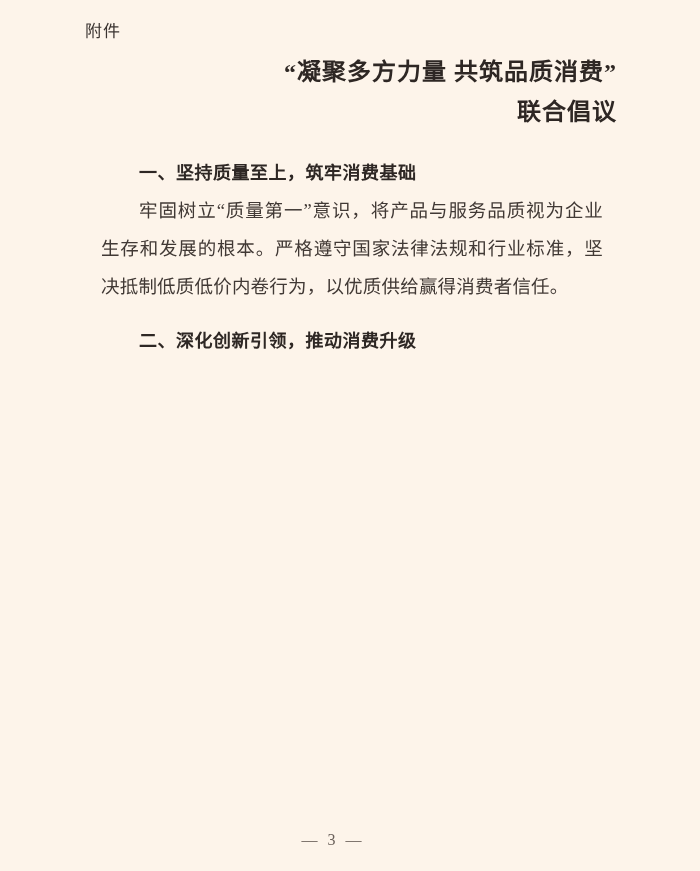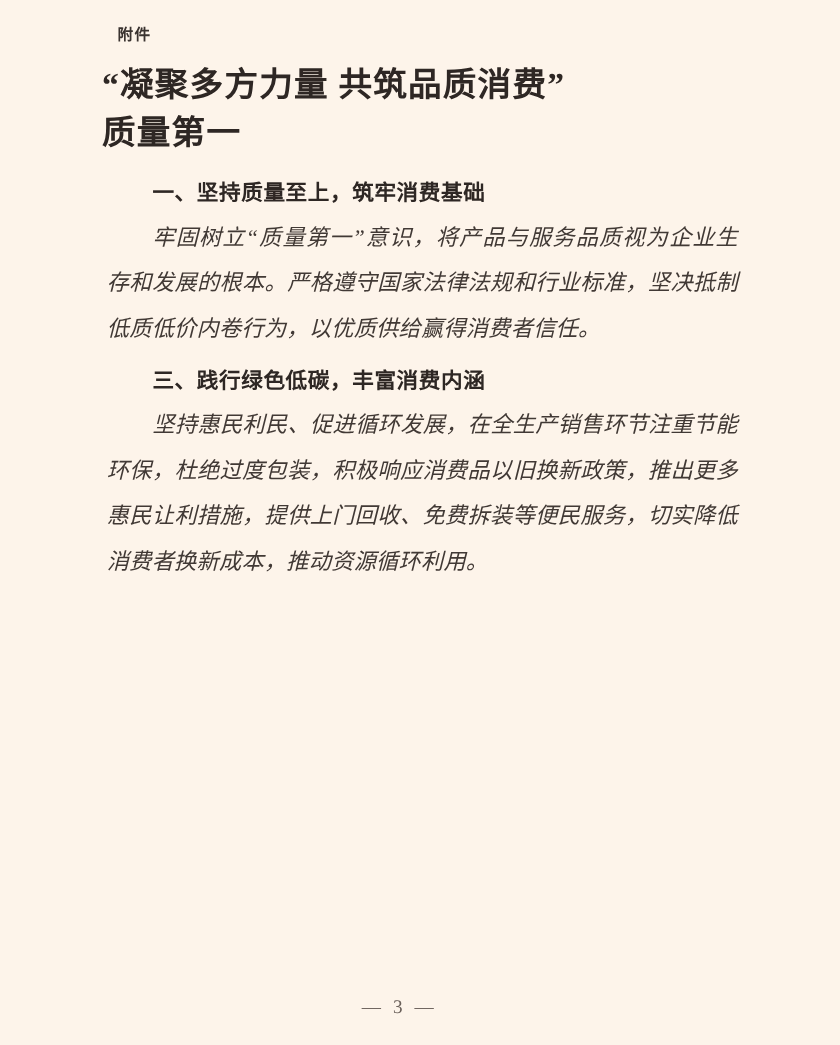--- a/index.html
+++ b/index.html
@@ -21,58 +21,57 @@
     position: relative;
     width: 700px;
     height: 871px;
     box-sizing: border-box;
     padding: 0;
   }
 
   
   .attach-label {
     position: absolute;
-    left: 98px;
+    left: 85px;
     top: 20px;
     font-family: "Liberation Sans", "DejaVu Sans", sans-serif;
-    font-size: 13px;
+    font-size: 17px;
     letter-spacing: 1px;
     color: #3a3330;
     line-height: 1.4;
-    font-weight: bold;
   }
 
   
   .doc-title {
     position: absolute;
     left: 85px;
     top: 52px;
     width: 532px;
-    text-align: left;
+    text-align: right;
     font-family: "Liberation Serif", "DejaVu Serif", serif;
     font-weight: bold;
-    font-size: 28px;
+    font-size: 24px;
     line-height: 40px;
     letter-spacing: 1px;
     color: #2e2724;
   }
   .doc-title .title-line-2 {
     display: block;
   }
 
   
   .body-col {
     position: absolute;
     left: 85px;
     top: 138px;
     width: 534px;
   }
 
   .section {
-    margin: 4px;
+    margin: 16px;
   }
 
   .section-heading {
     font-family: "Liberation Sans", "DejaVu Sans", sans-serif;
     font-weight: bold;
     font-size: 18px;
     line-height: 38px;
     letter-spacing: 0.5px;
     color: #2e2724;
     text-indent: 38px;
@@ -83,21 +82,20 @@
   .section-body {
     font-family: "Liberation Serif", "DejaVu Serif", serif;
     font-size: 18.5px;
     line-height: 38px;
     letter-spacing: 0.2px;
     color: #413935;
     text-indent: 38px;
     margin: 0;
     text-align: justify;
     text-justify: inter-character;
-    font-style: italic;
   }
 
   
   .page-number {
     position: absolute;
     left: 0;
     right: 0;
     bottom: 22px;
     text-align: center;
     padding-right: 34px;
@@ -109,37 +107,34 @@
 </style>
 </head>
 <body>
 
 <div class="page">
 
   <div class="attach-label">附件</div>
 
   <div class="doc-title">
     <span class="title-line-1">“凝聚多方力量  共筑品质消费”</span>
-    <span class="title-line-2">质量第一</span>
+    <span class="title-line-2">联合倡议</span>
   </div>
 
   <div class="body-col">
 
     <div class="section">
       <p class="section-heading">一、坚持质量至上，筑牢消费基础</p>
       <p class="section-body">牢固树立“质量第一”意识，将产品与服务品质视为企业生存和发展的根本。严格遵守国家法律法规和行业标准，坚决抵制低质低价内卷行为，以优质供给赢得消费者信任。</p>
     </div>
 
     <div class="section">
+      <p class="section-heading">二、深化创新引领，推动消费升级</p>
     </div>
 
-    <div class="section">
-      <p class="section-heading">三、践行绿色低碳，丰富消费内涵</p>
-      <p class="section-body">坚持惠民利民、促进循环发展，在全生产销售环节注重节能环保，杜绝过度包装，积极响应消费品以旧换新政策，推出更多惠民让利措施，提供上门回收、免费拆装等便民服务，切实降低消费者换新成本，推动资源循环利用。</p>
-    </div>
 
     <div class="section">
     </div>
 
   </div>
 
   <div class="page-number">— 3 —</div>
 
 </div>
 

